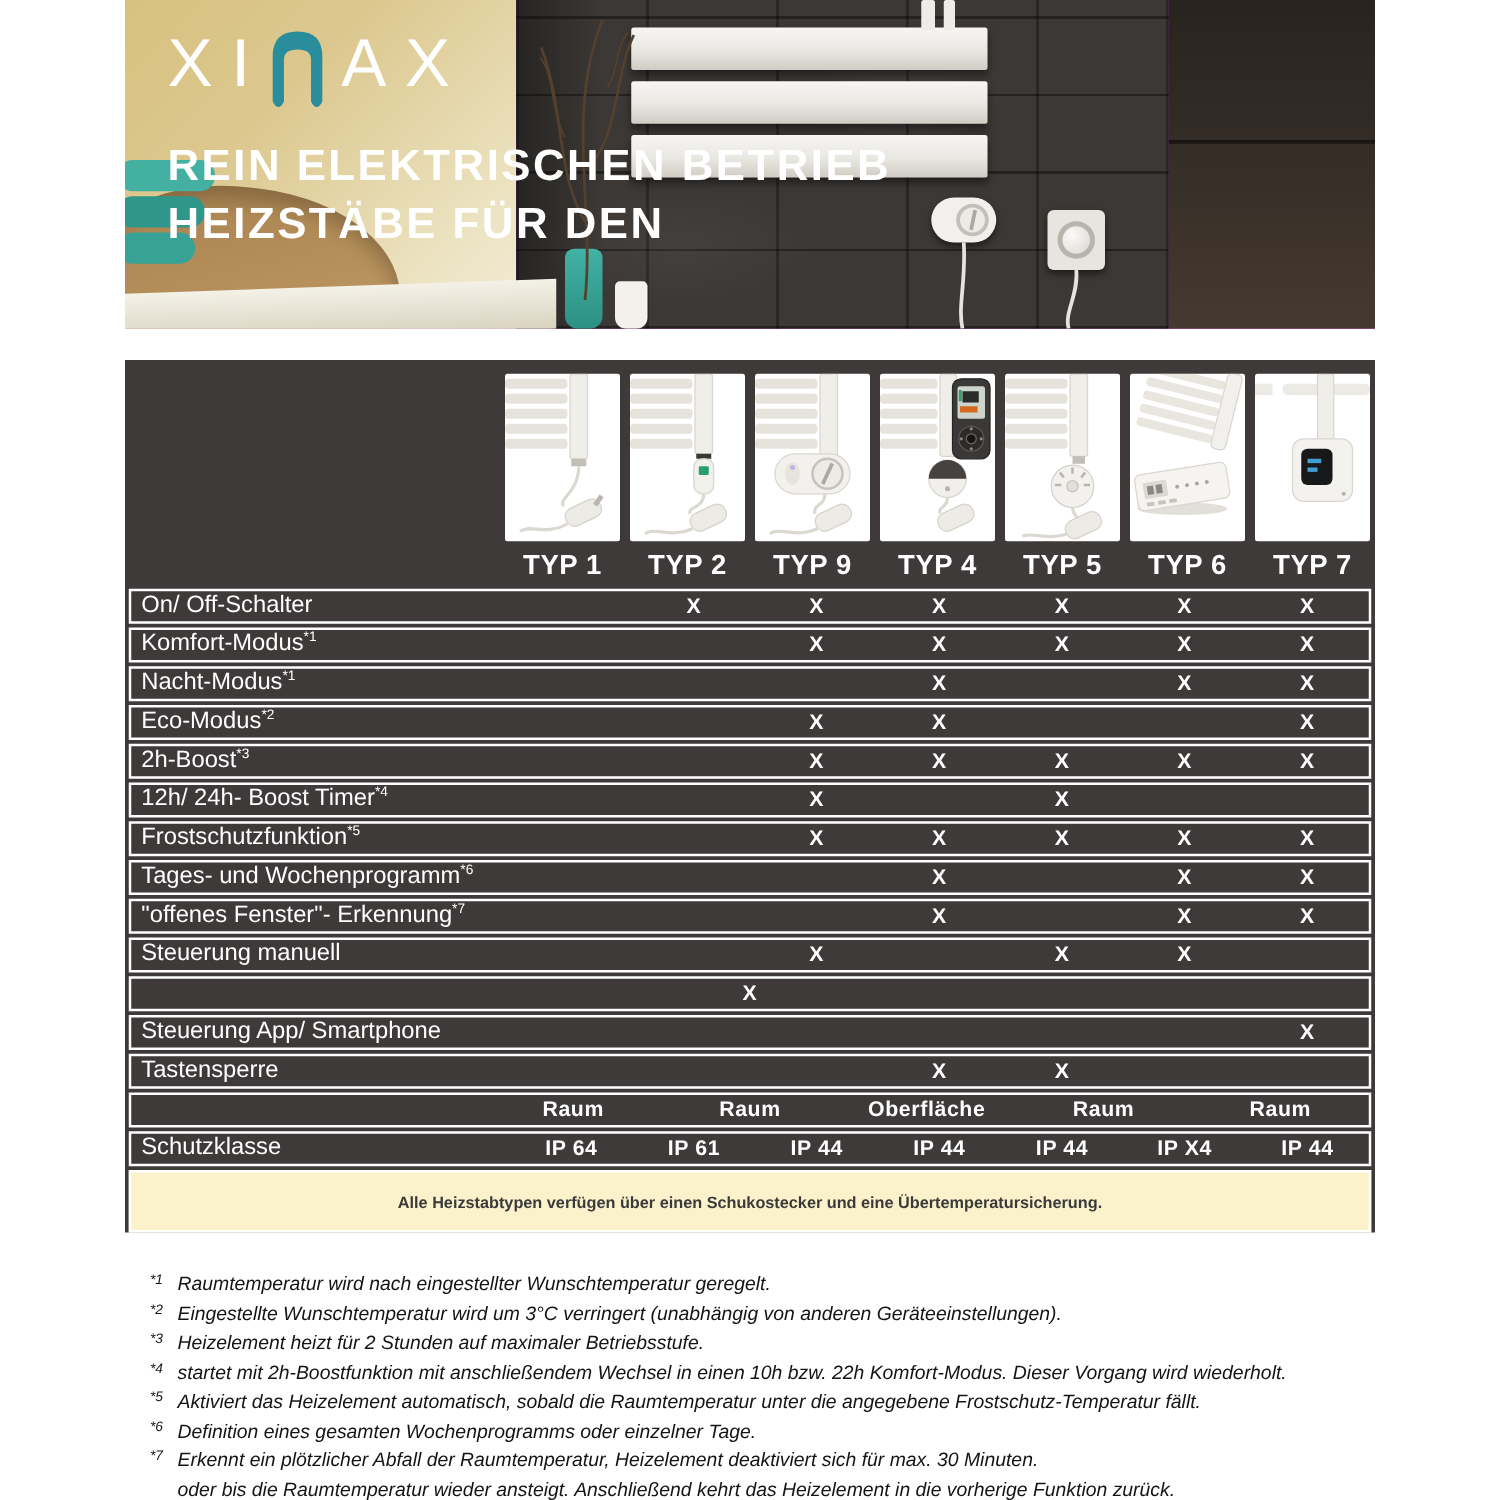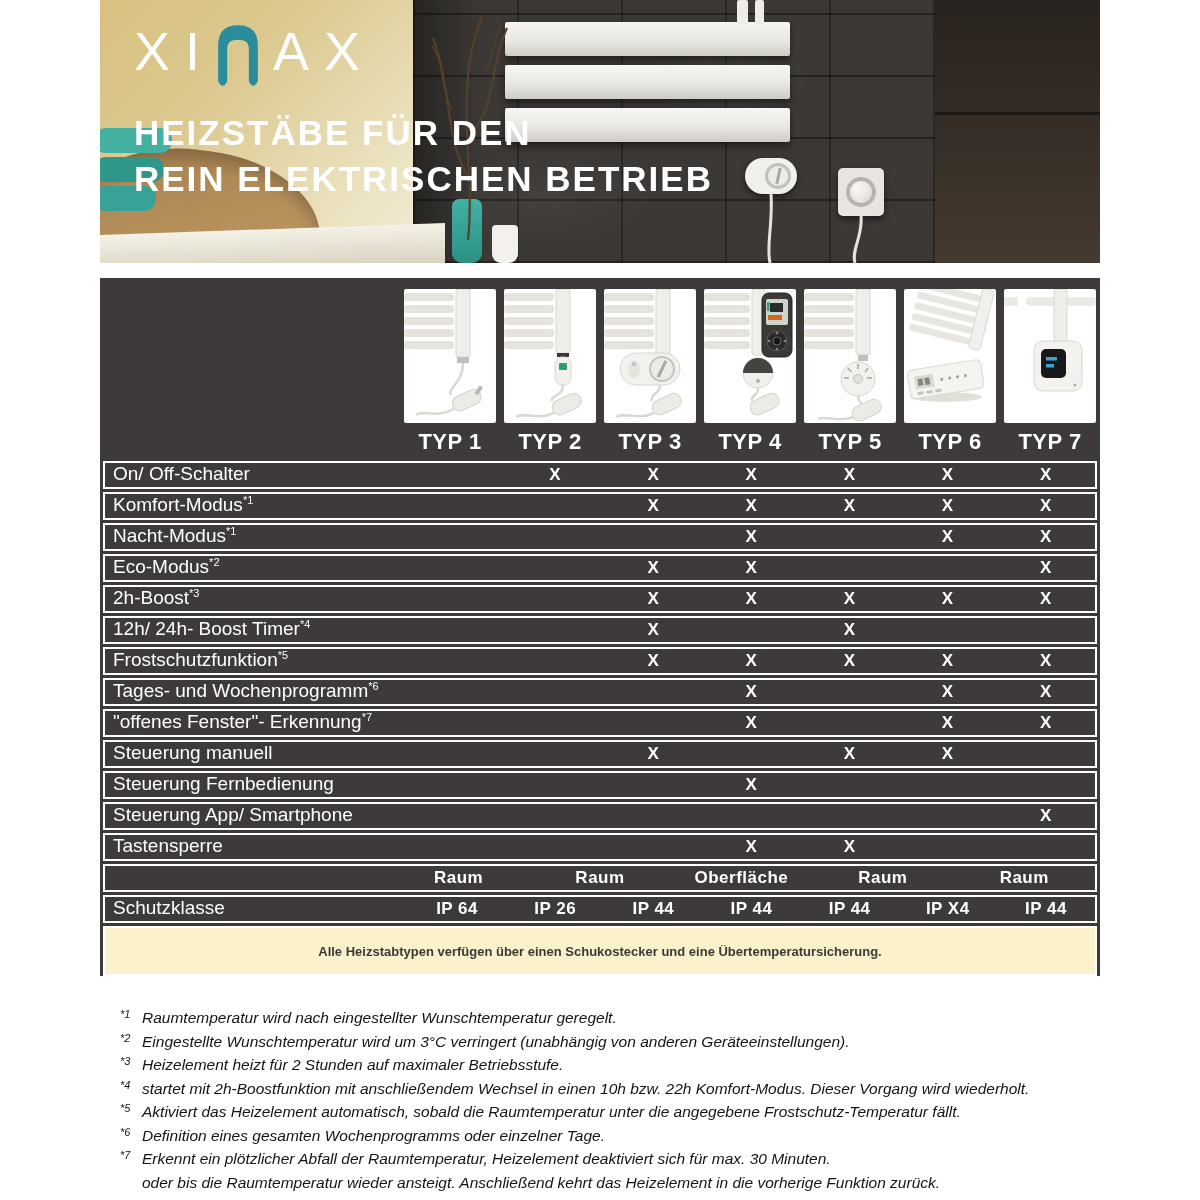--- a/index.html
+++ b/index.html
@@ -52,21 +52,21 @@
 
   .logo{position:absolute;left:34px;top:16px;display:flex;align-items:flex-start;color:#fff;
     font-size:54px;font-weight:400;letter-spacing:15px;line-height:70px;}
   .logo .mglyph{margin:2px 6px 0 -6px;}
   .headline{position:absolute;left:34px;top:100px;color:#fff;}
   .tagline{display:inline-block;font-size:26px;font-weight:700;letter-spacing:2.5px;
     padding-bottom:5px;border-bottom:3px solid #fff;}
   .title{font-size:35px;font-weight:700;letter-spacing:2px;line-height:46px;margin-top:10px;}
 
   
-  .panel{margin-top:15px;background:var(--panel-dark,#3d3a39);}
+  .panel{margin-top:25px;background:var(--panel-dark,#3d3a39);}
   .products-row{display:flex;padding-top:11px;}
   .label-spacer{flex:0 0 300px;}
   .product-cell{flex:1;text-align:center;}
   .card{width:92px;height:134px;background:#fff;border-radius:2px;margin:0 auto;overflow:hidden;}
   .typ-label{margin-top:6px;color:#fff;font-weight:700;font-size:22px;letter-spacing:.5px;padding-bottom:4px;}
   .rows{margin-top:2px;}
   .feature-row{box-sizing:border-box;margin:0 3px 3px 3px;border:2px solid #fff;height:28px;
     display:flex;align-items:flex-start;background:var(--panel-dark,#3d3a39);}
   .row-label{flex:0 0 295px;padding-left:8px;color:#fff;font-size:19px;white-space:nowrap;}
   .row-label sup{font-size:11px;letter-spacing:0;}
@@ -137,22 +137,22 @@
       <span class="mglyph">
         <svg width="58" height="74" viewBox="0 0 64 82">
           <path d="M10,70 L10,30 Q10,8 32,8 Q54,8 54,30 L54,70 Q49,80 44,70 L44,33 Q44,24 32,24 Q20,24 20,33 L20,70 Q15,80 10,70 Z" fill="#2a8d9c"></path>
         </svg>
       </span>
       <span>AX</span>
     </div>
 
     <div class="headline">
       <div class="title">
+        <div>REIN ELEKTRISCHEN BETRIEB</div>
         <div>HEIZSTÄBE FÜR DEN</div>
-        <div>REIN ELEKTRISCHEN BETRIEB</div>
       </div>
     </div>
   </div>
 
   <div class="panel">
 
     <div class="products-row">
       <div class="label-spacer"></div>
 
       <div class="product-cell">
@@ -218,21 +218,21 @@
             <line x1="58" y1="71" x2="58" y2="89" stroke="#aba8a2" stroke-width="3" transform="rotate(25 58 80)"></line>
             <ellipse cx="30" cy="80" rx="6" ry="9" fill="#e7e4de"></ellipse>
             <circle cx="30" cy="75" r="2" fill="#bab7e0"></circle>
             <path d="M56,96 C56,106 46,104 48,112" fill="none" stroke="#dbd8d2" stroke-width="2.5"></path>
             <g transform="rotate(-25 62 116)">
                 <rect x="48" y="108" width="30" height="15" rx="7" fill="#edebe6" stroke="#d6d3cd"></rect>
               </g>
             <path d="M50,124 C32,132 20,122 12,128" stroke="#dbd8d2" stroke-width="2.5" fill="none"></path>
           </svg>
         </div>
-        <div class="typ-label">TYP 3</div>
+        <div class="typ-label">TYP 9</div>
       </div>
 
       <div class="product-cell">
         <div class="card">
           <svg width="92" height="134" viewBox="0 0 92 134">
             <g fill="#e6e3dd">
                 <rect x="0" y="4" width="46" height="8" rx="3"></rect>
                 <rect x="0" y="16" width="46" height="8" rx="3"></rect>
                 <rect x="0" y="28" width="46" height="8" rx="3"></rect>
                 <rect x="0" y="40" width="46" height="8" rx="3"></rect>
@@ -467,21 +467,20 @@
             <div class="cell"></div>
             <div class="cell">X</div>
             <div class="cell"></div>
             <div class="cell">X</div>
             <div class="cell">X</div>
             <div class="cell"></div>
           </div>
   </div>
 
   <div class="feature-row">
-    <div class="row-label"><span class="row-label-text">Steuerung Fernbedienung</span><sup></sup></div>
     <div class="cells">
             <div class="cell"></div>
             <div class="cell"></div>
             <div class="cell"></div>
             <div class="cell">X</div>
             <div class="cell"></div>
             <div class="cell"></div>
             <div class="cell"></div>
           </div>
   </div>
@@ -521,21 +520,21 @@
             <div class="cell">Oberfläche</div>
             <div class="cell">Raum</div>
             <div class="cell">Raum</div>
           </div>
   </div>
 
   <div class="feature-row">
     <div class="row-label"><span class="row-label-text">Schutzklasse</span><sup></sup></div>
     <div class="cells">
             <div class="cell">IP 64</div>
-            <div class="cell">IP 26</div>
+            <div class="cell">IP 61</div>
             <div class="cell">IP 44</div>
             <div class="cell">IP 44</div>
             <div class="cell">IP 44</div>
             <div class="cell">IP X4</div>
             <div class="cell">IP 44</div>
           </div>
   </div>
 </div>
 
     <div class="note-bar">

